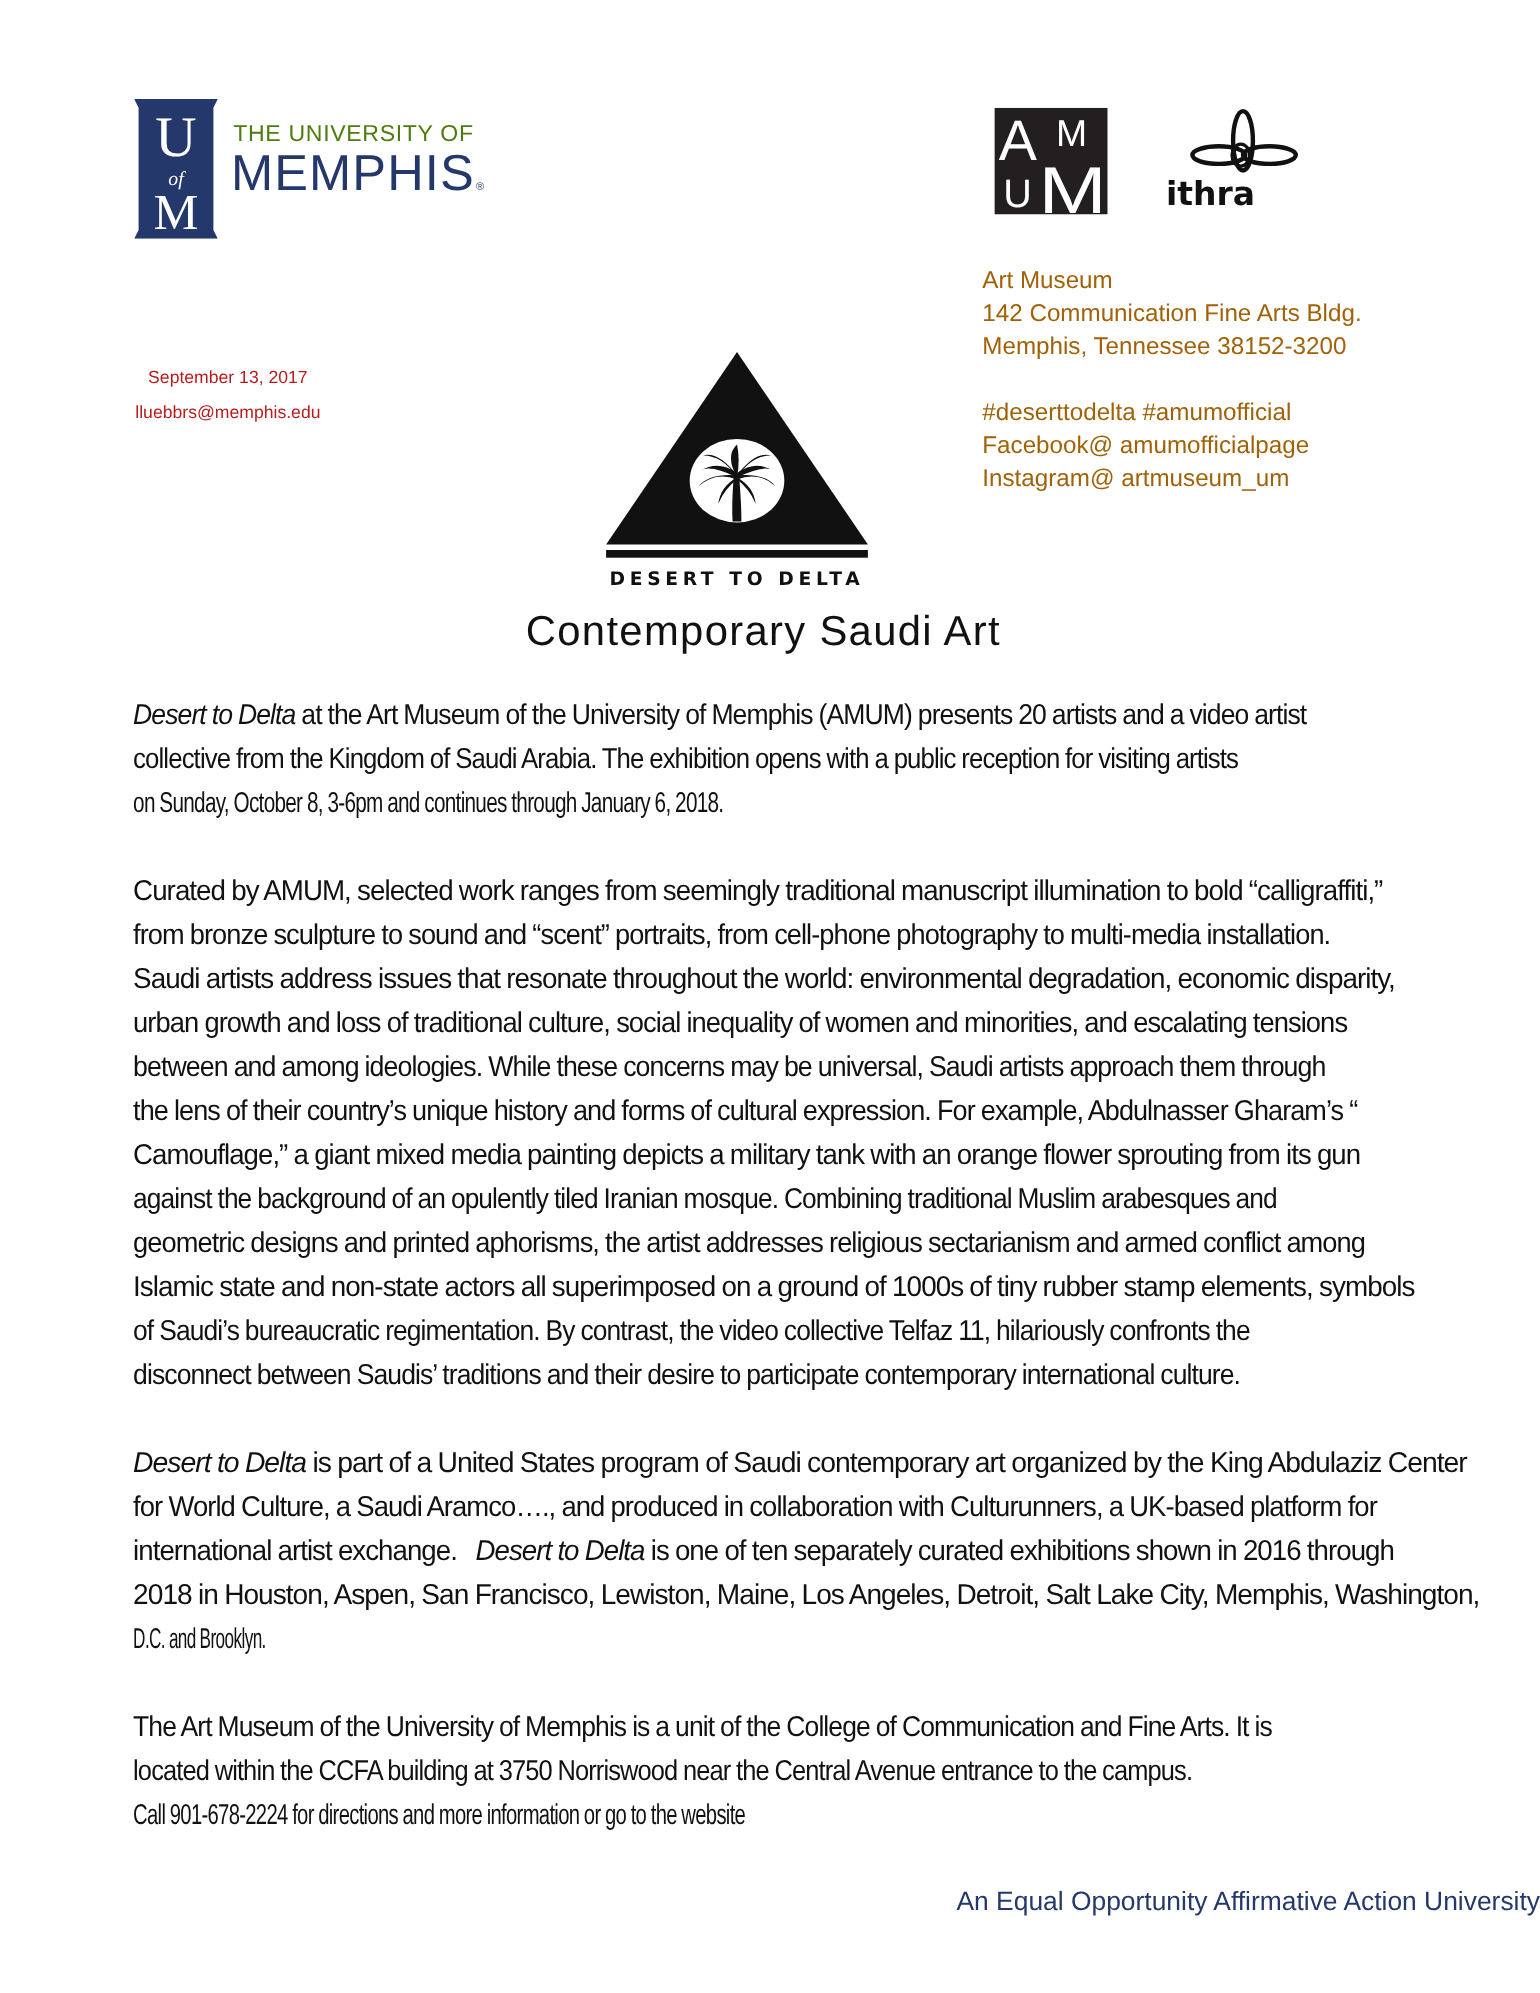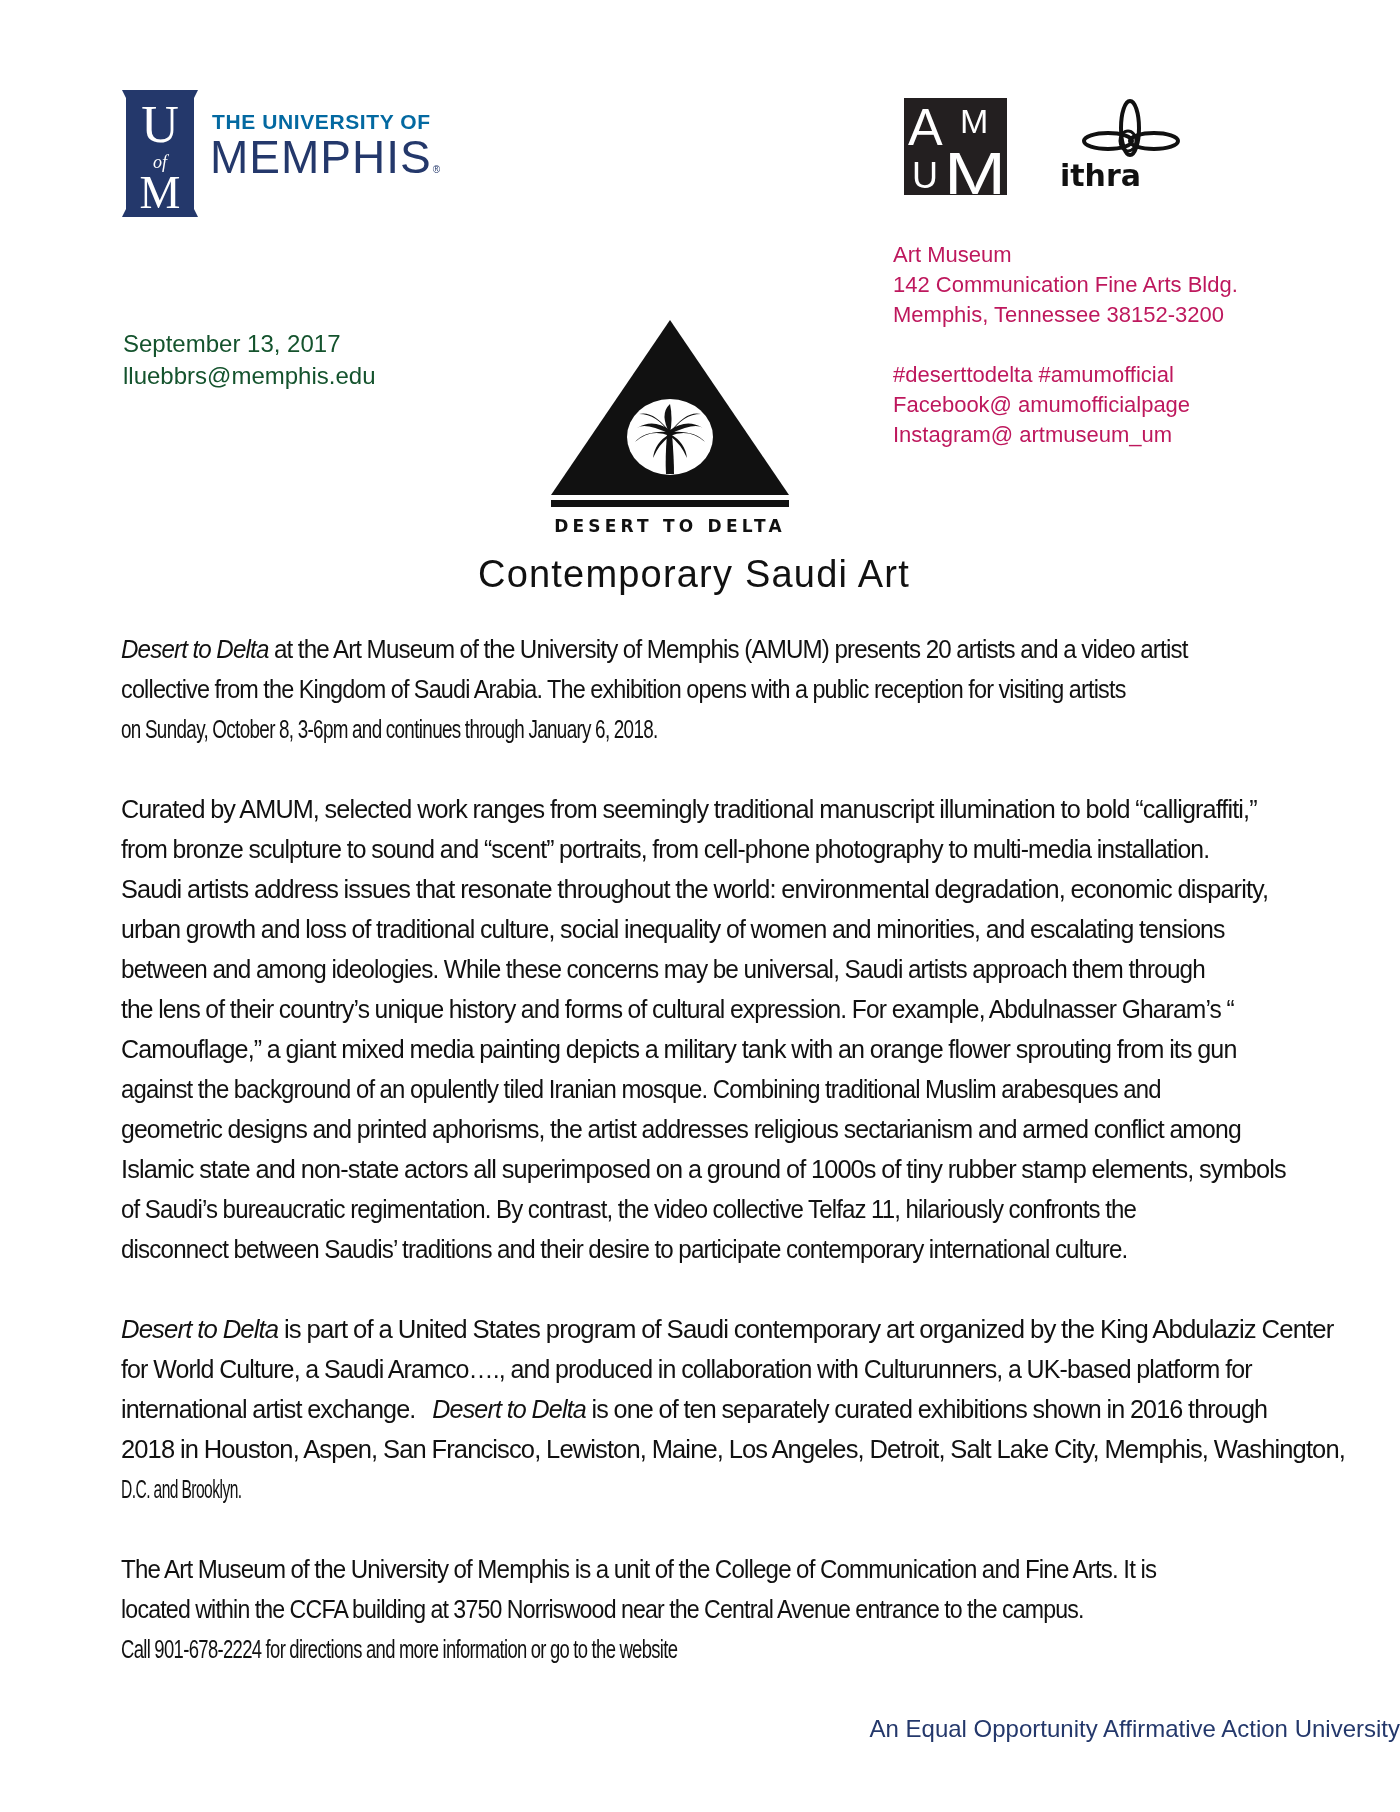--- a/index.html
+++ b/index.html
@@ -2,34 +2,34 @@
 <html><head>
 <meta charset="utf-8">
 <style>
   html, body { margin: 0; padding: 0; background: #ffffff; }
   body { width: 1400px; height: 1812px; position: relative; overflow: hidden;
          font-family: "Liberation Sans", sans-serif; color: #111111; }
   .abs { position: absolute; }
 
   
   .um-shield { left: 122px; top: 90px; width: 76px; height: 127px; }
-  .um-line1 { left: 212px; top: 110px; font-size: 21px; letter-spacing: 0.6px; color: #0369a1; white-space: nowrap; line-height: 24px; font-weight: bold; }
+  .um-line1 { left: 212px; top: 110px; font-size: 21px; letter-spacing: 0.6px; color: #4d7c0f; white-space: nowrap; line-height: 24px; }
   .um-line2 { left: 210px; top: 132px; font-size: 46px; letter-spacing: 1px; color: #24386b; white-space: nowrap; line-height: 50px; }
   .um-reg { font-size: 10px; letter-spacing: 0; vertical-align: baseline; margin-left: 1px; }
 
   
   .amum-logo { left: 904px; top: 98px; width: 103px; height: 97px; }
   .ithra-logo { left: 1050px; top: 98px; width: 140px; height: 98px; }
 
   
-  .address { left: 893px; top: 240px; color: #be185d; font-size: 22px; line-height: 30px; white-space: nowrap; }
+  .address { left: 893px; top: 240px; color: #a16207; font-size: 22px; line-height: 30px; white-space: nowrap; }
   .address .gap { height: 30px; }
 
   
-  .contact { left: 123px; top: 328px; font-size: 24px; line-height: 32px; color: #14532d; white-space: nowrap; }
+  .contact { left: 123px; top: 328px; font-size: 16px; line-height: 32px; color: #b91c1c; white-space: nowrap; text-align: center; }
 
   
   .dtd-logo { left: 549px; top: 318px; width: 242px; height: 218px; }
 
   .subtitle { left: 478px; top: 556px; font-size: 38px; letter-spacing: 1.2px; color: #111; white-space: nowrap; line-height: 36px; }
 
   
   .body { left: 121px; top: 629px; width: 1240px; }
   .para { font-family: "Liberation Sans Narrow", "Liberation Sans", sans-serif;
           font-size: 26px; line-height: 40px; letter-spacing: -0.9px; word-spacing: -0.5px;

